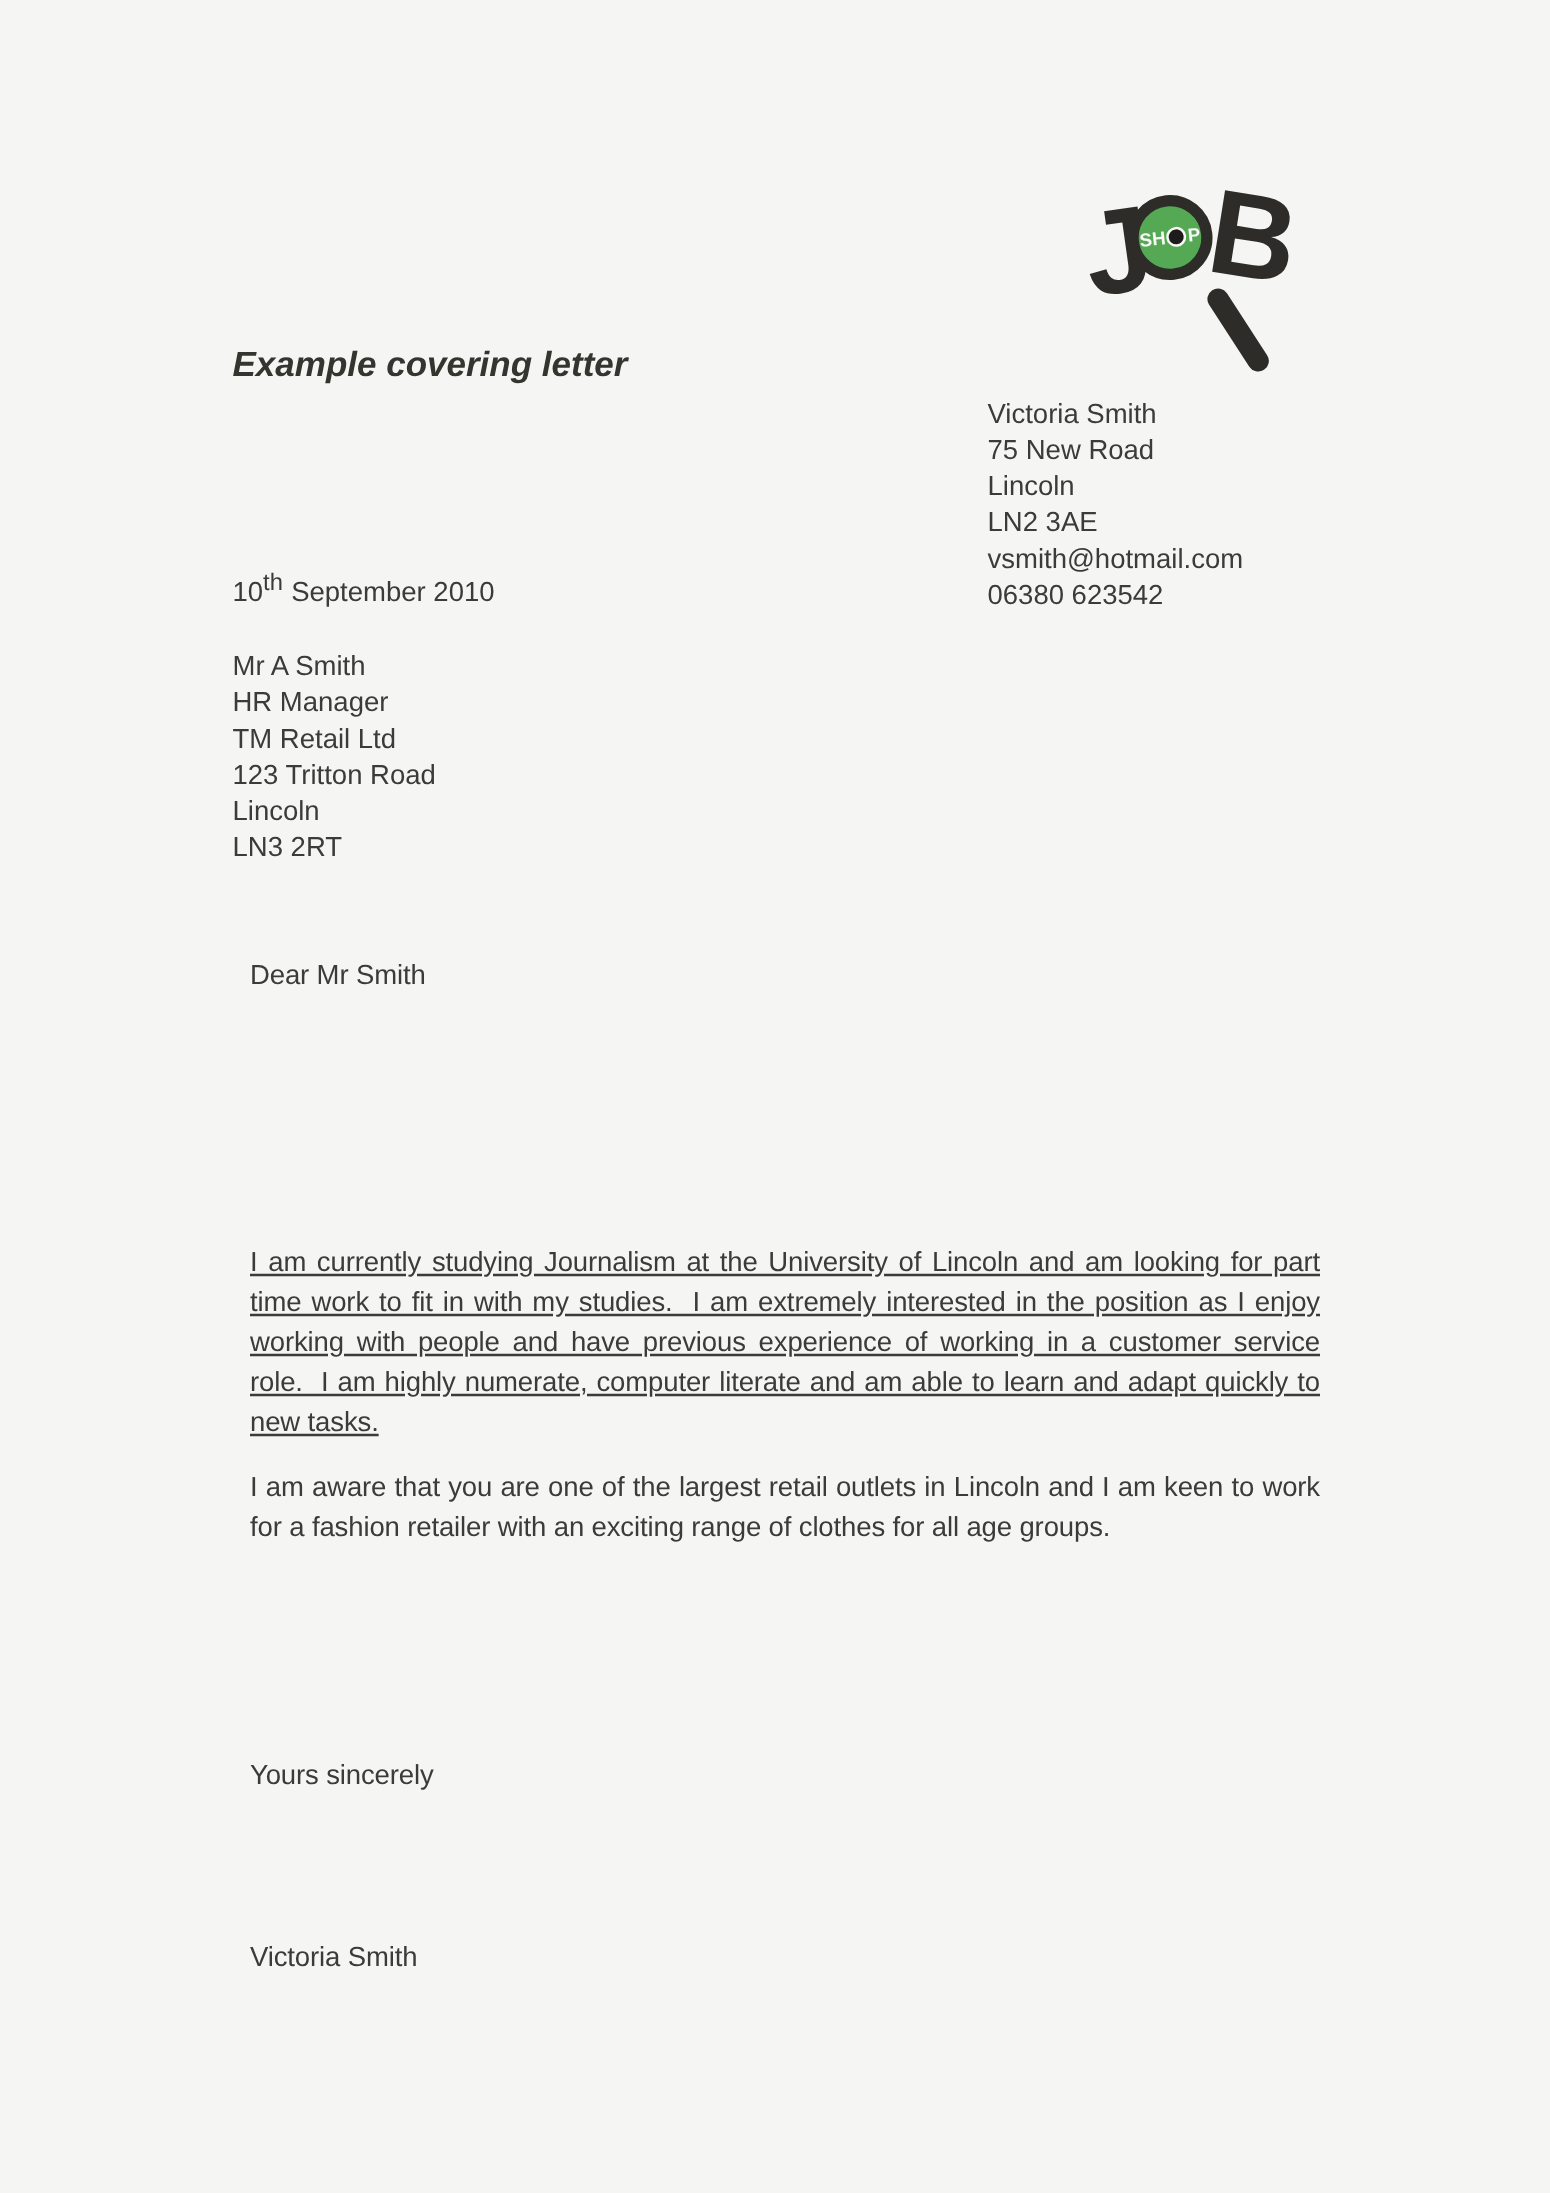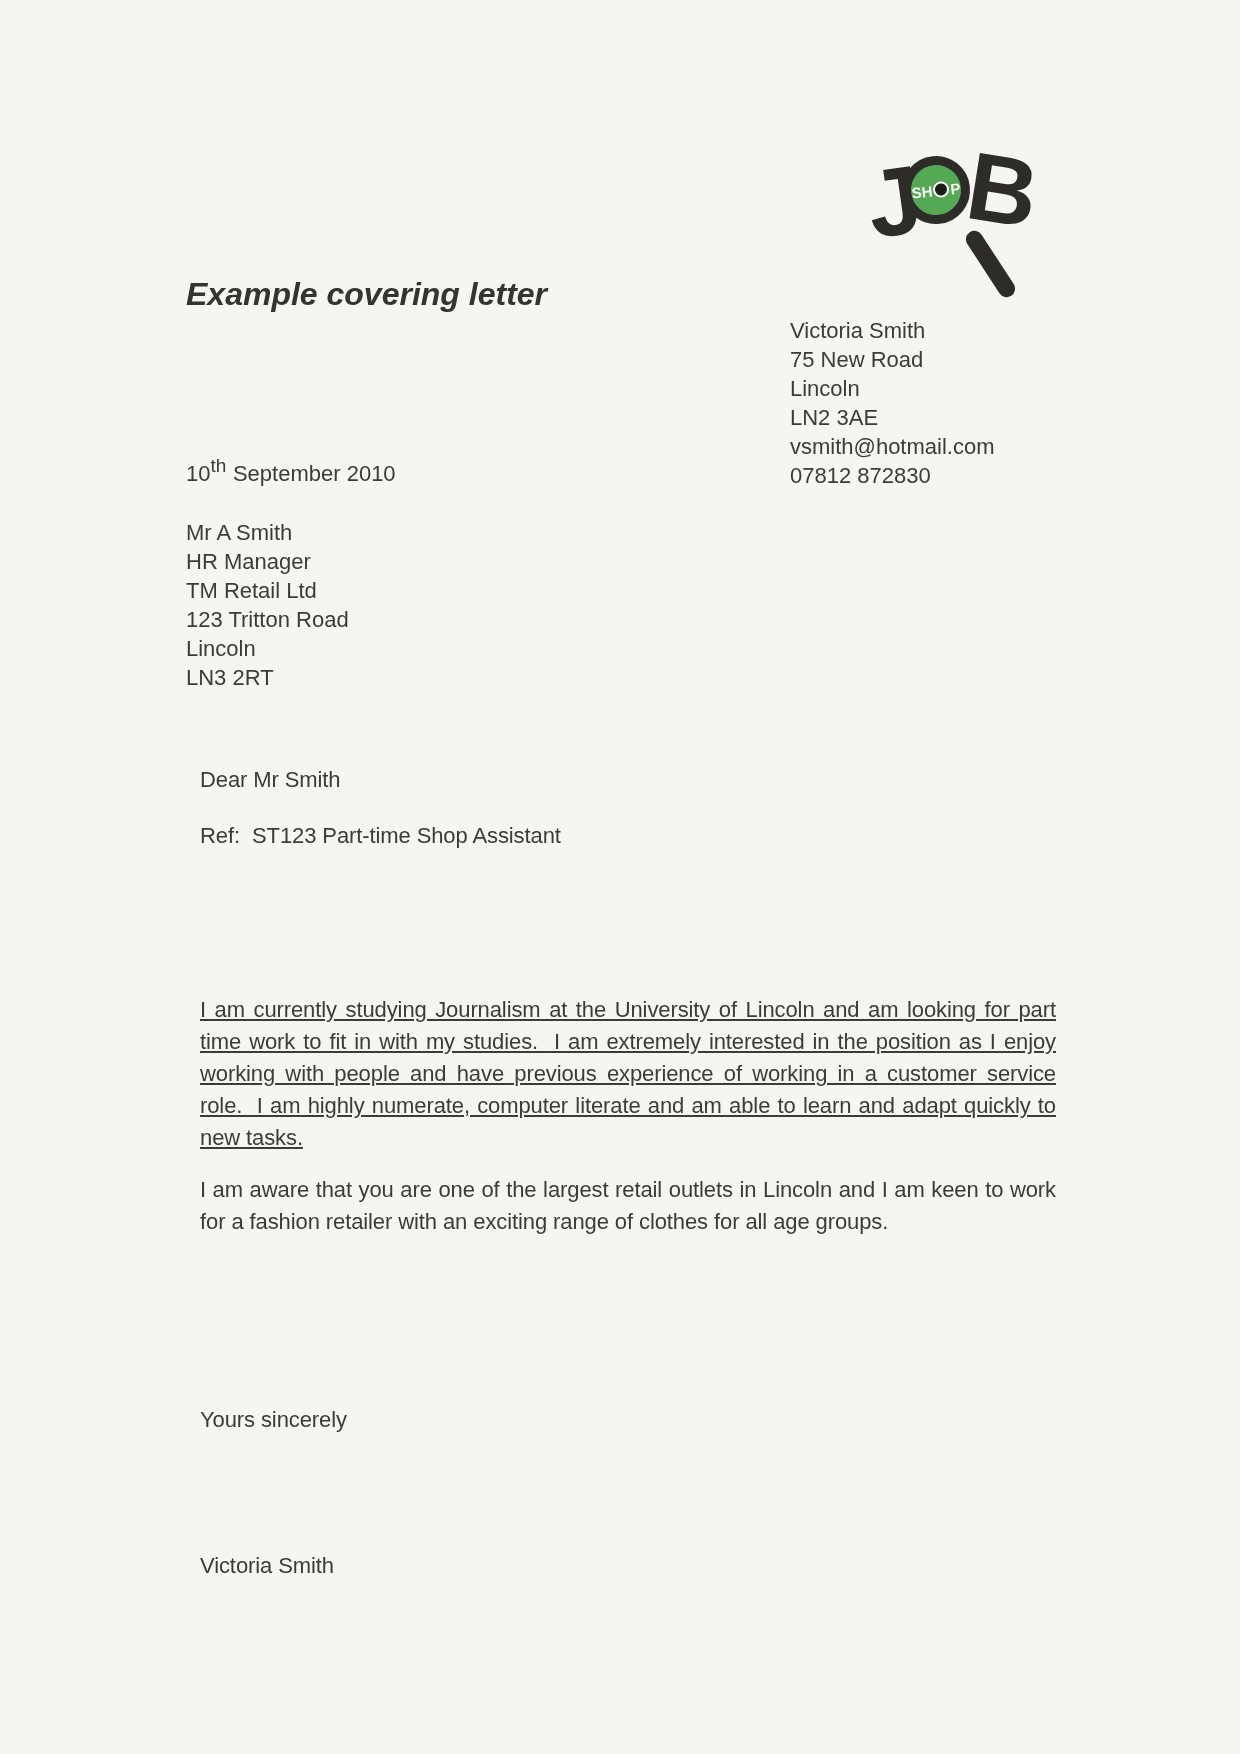--- a/index.html
+++ b/index.html
@@ -76,21 +76,21 @@
     background: #2d2c28;
     border-radius: 9px;
     transform: rotate(-33deg);
   }
   
   .heading {
     position: absolute;
     left: 186px;
     top: 276px;
     margin: 0;
-    font-size: 32px;
+    font-size: 28px;
     font-weight: bold;
     font-style: italic;
     color: #35352f;
   }
   .addr-line { font-size: 22px; line-height: 29px; }
   .sender {
     position: absolute;
     left: 790px;
     top: 316px;
   }
@@ -152,36 +152,35 @@
   </div>
 
   <h1 class="heading">Example covering letter</h1>
 
   <div class="sender">
     <div class="addr-line">Victoria Smith</div>
     <div class="addr-line">75 New Road</div>
     <div class="addr-line">Lincoln</div>
     <div class="addr-line">LN2 3AE</div>
     <div class="addr-line">vsmith@hotmail.com</div>
-    <div class="addr-line">07812 872830</div>
+    <div class="addr-line">06380 623542</div>
   </div>
 
   <div class="date-line">
     <span>10</span><sup>th</sup><span class="date-rest">September 2010</span>
   </div>
 
   <div class="recipient">
     <div class="addr-line">Mr A Smith</div>
     <div class="addr-line">HR Manager</div>
     <div class="addr-line">TM Retail Ltd</div>
     <div class="addr-line">123 Tritton Road</div>
     <div class="addr-line">Lincoln</div>
     <div class="addr-line">LN3 2RT</div>
   </div>
 
   <p class="body-text salutation">Dear Mr Smith</p>
-  <p class="body-text ref">Ref:&nbsp; ST123 Part-time Shop Assistant</p>
   <p class="body-text para p2">I am currently studying Journalism at the University of Lincoln and am looking for part time work to fit in with my studies.&nbsp; I am extremely interested in the position as I enjoy working with people and have previous experience of working in a customer service role.&nbsp; I am highly numerate, computer literate and am able to learn and adapt quickly to new tasks.</p>
   <p class="body-text para p3">I am aware that you are one of the largest retail outlets in Lincoln and I am keen to work for a fashion retailer with an exciting range of clothes for all age groups.</p>
   <p class="body-text closing">Yours sincerely</p>
   <p class="body-text signature">Victoria Smith</p>
 
 </div>
 
 </body></html>

